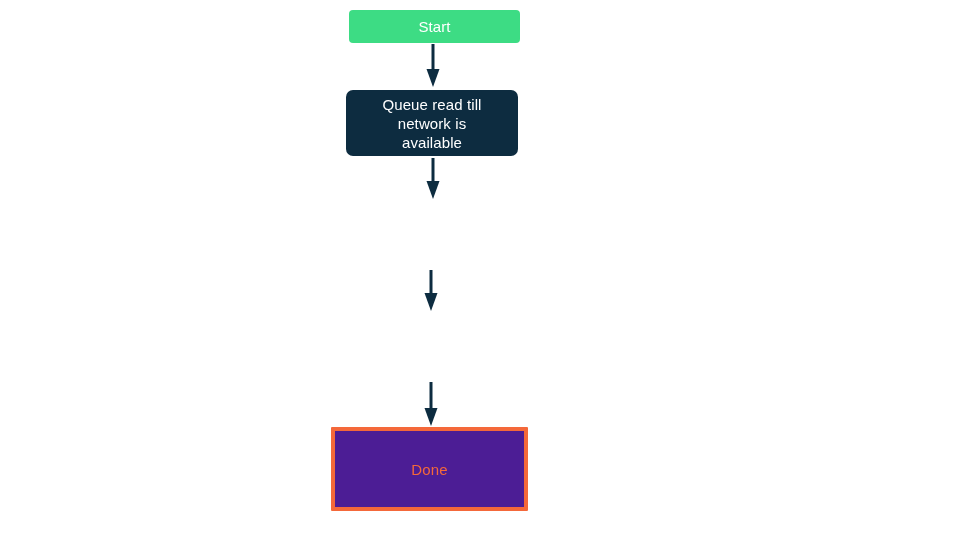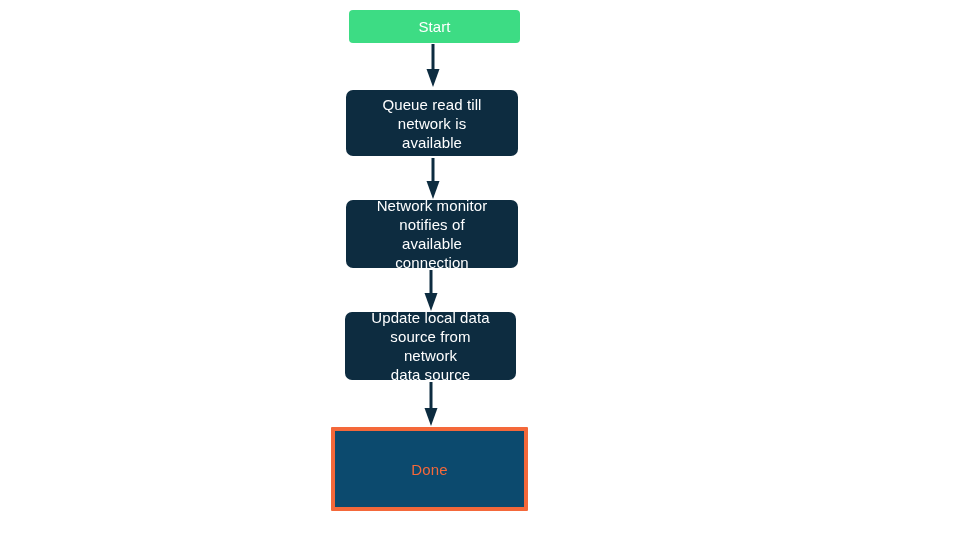--- a/index.html
+++ b/index.html
@@ -40,21 +40,21 @@
     border-radius: 4px;
     font-size: 15px;
   }
   .node-process {
     background: #0d2c40;
     color: #ffffff;
     border-radius: 7px;
     padding: 0 26px;
   }
   .node-terminal {
-    background: #0c4a6e;
+    background: #4c1d95;
     color: #f4683a;
     border: 4px solid #f4683a;
     border-radius: 1px;
     font-size: 15px;
   }
 
   
   .arrow {
     position: absolute;
   }
@@ -81,38 +81,28 @@
 network is available</span>
   </div>
 
   <div class="arrow" style="left:393px; top:158px;">
     <svg width="16" height="42" viewBox="0 0 16 42" aria-hidden="true">
       <line x1="8" y1="0" x2="8" y2="27" stroke="#0d2c40" stroke-width="3"></line>
       <polygon points="8,41 1.5,23 14.5,23" fill="#0d2c40"></polygon>
     </svg>
   </div>
 
-  <div class="node node-process" style="left:314px; top:200px; width:172px; height:68px;">
-    <span>Network monitor
-notifies of available
-connection</span>
-  </div>
 
   <div class="arrow" style="left:391px; top:270px;">
     <svg width="16" height="42" viewBox="0 0 16 42" aria-hidden="true">
       <line x1="8" y1="0" x2="8" y2="27" stroke="#0d2c40" stroke-width="3"></line>
       <polygon points="8,41 1.5,23 14.5,23" fill="#0d2c40"></polygon>
     </svg>
   </div>
 
-  <div class="node node-process" style="left:313px; top:312px; width:171px; height:68px;">
-    <span>Update local data
-source from network
-data source</span>
-  </div>
 
   <div class="arrow" style="left:391px; top:382px;">
     <svg width="16" height="45" viewBox="0 0 16 45" aria-hidden="true">
       <line x1="8" y1="0" x2="8" y2="30" stroke="#0d2c40" stroke-width="3"></line>
       <polygon points="8,44 1.5,26 14.5,26" fill="#0d2c40"></polygon>
     </svg>
   </div>
 
   <div class="node node-terminal" style="left:299px; top:427px; width:197px; height:84px;">
     <span>Done</span>

